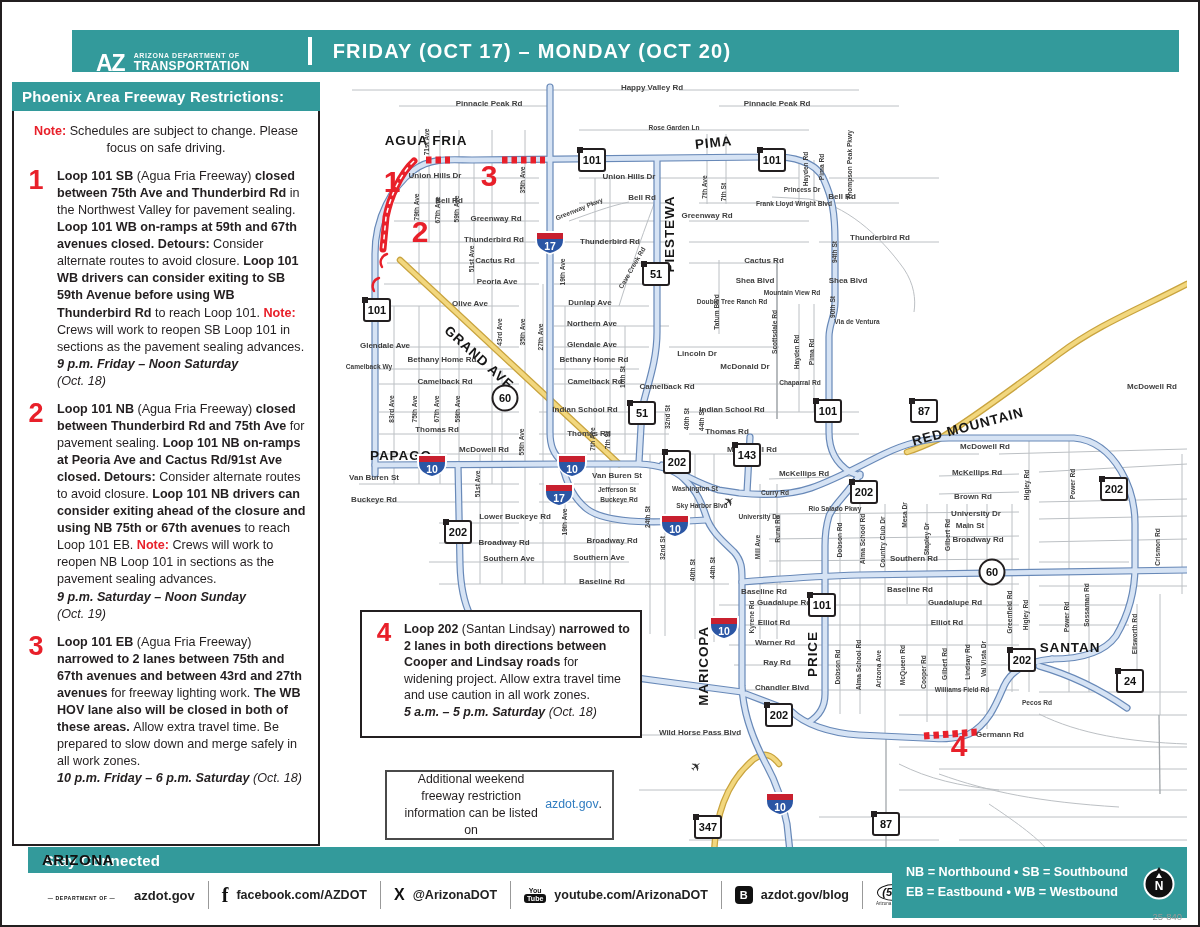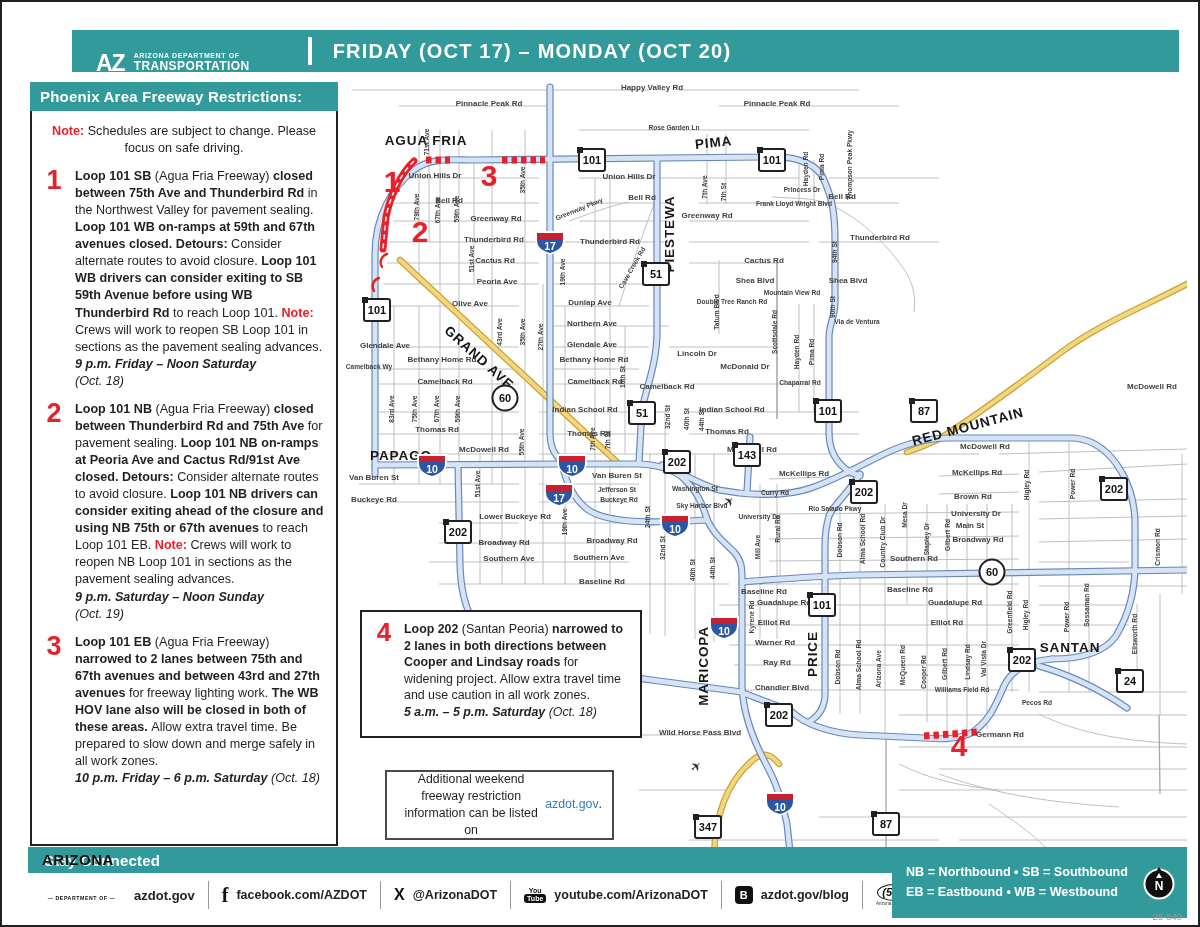--- a/index.html
+++ b/index.html
@@ -8,21 +8,21 @@
   .hdr{position:absolute;left:70px;top:28px;width:1107px;height:42px;background:#339A9B;display:flex;align-items:center;color:#fff;}
   .logo{display:flex;align-items:center;gap:9px;padding-left:24px;width:212px;flex:none;margin-top:24px;}
   .logo-az{font-size:23px;font-weight:900;line-height:1;letter-spacing:-1px;}
   .logo-txt{display:flex;flex-direction:column;line-height:1.15;}
   .logo-txt .l1{font-size:7px;letter-spacing:.6px;font-weight:700;opacity:.95;}
   .logo-txt .l2{font-size:12px;font-weight:800;letter-spacing:.4px;}
   .hdiv{width:2px;height:28px;background:#fff;flex:none;}
   .h-title{flex:1;text-align:center;font-size:20px;font-weight:800;letter-spacing:1.4px;}
   .h-dates{width:440px;flex:none;text-align:center;font-size:20px;font-weight:800;letter-spacing:1.2px;}
   
-  .panel{position:absolute;left:28px;top:80px;width:308px;}
+  .panel{position:absolute;left:10px;top:80px;width:308px;}
   .panel-head{background:#339A9B;color:#fff;font-size:15px;font-weight:800;padding:6px 10px;letter-spacing:.2px;}
   .panel-body{background:#fff;border:2px solid #231f20;border-top:none;height:735px;box-sizing:border-box;overflow:hidden;}
   .note{text-align:center;font-size:12.6px;margin:12px 14px 2px;line-height:1.35;color:#231f20;}
   .r-item{display:flex;gap:9px;margin:11px 8px 0 10px;}
   .r-num{color:#E8202A;font-weight:800;font-size:27px;line-height:.9;width:24px;flex:none;text-align:center;}
   .r-body{font-size:12.6px;line-height:1.355;color:#231f20;}
   .s-n{font-weight:400}.s-b{font-weight:700}.s-rb{font-weight:700;color:#E8202A}
   .s-bi{font-weight:700;font-style:italic}.s-i{font-style:italic}
   .s-link{color:#2F7CC0;font-weight:400;cursor:pointer;}
   
@@ -596,21 +596,21 @@
         <text x="791" y="611" class="sh-txt">24</text>
       </g>
       <text x="53" y="118" class="mark">1</text>
       <text x="81" y="168" class="mark">2</text>
       <text x="150" y="112" class="mark">3</text>
       <text x="620" y="682" class="mark">4</text>
     </svg>
 
   <div class="callout">
     <div class="r-num">4</div>
-    <div class="r-body"><span class="s-b">Loop 202 </span><span class="s-n">(Santan Peoria) </span><span class="s-b">narrowed to 2 lanes in both directions between Cooper and Lindsay roads </span><span class="s-n">for widening project. Allow extra travel time and use caution in all work zones.</span><br><span class="s-bi">5 a.m. – 5 p.m. Saturday </span><span class="s-i">(O​ct. 18)</span></div>
+    <div class="r-body"><span class="s-b">Loop 202 </span><span class="s-n">(Santan Lindsay) </span><span class="s-b">narrowed to 2 lanes in both directions between Cooper and Lindsay roads </span><span class="s-n">for widening project. Allow extra travel time and use caution in all work zones.</span><br><span class="s-bi">5 a.m. – 5 p.m. Saturday </span><span class="s-i">(O​ct. 18)</span></div>
   </div>
 
   <div class="infobox">
       <span class="s-n">Additional weekend freeway restriction information can be listed on </span>
       <span class="s-link">azdot.gov</span>
       <span class="s-n">.</span>
     </div>
 
   <div class="stay-bar">
     <span>Stay Connected</span>

